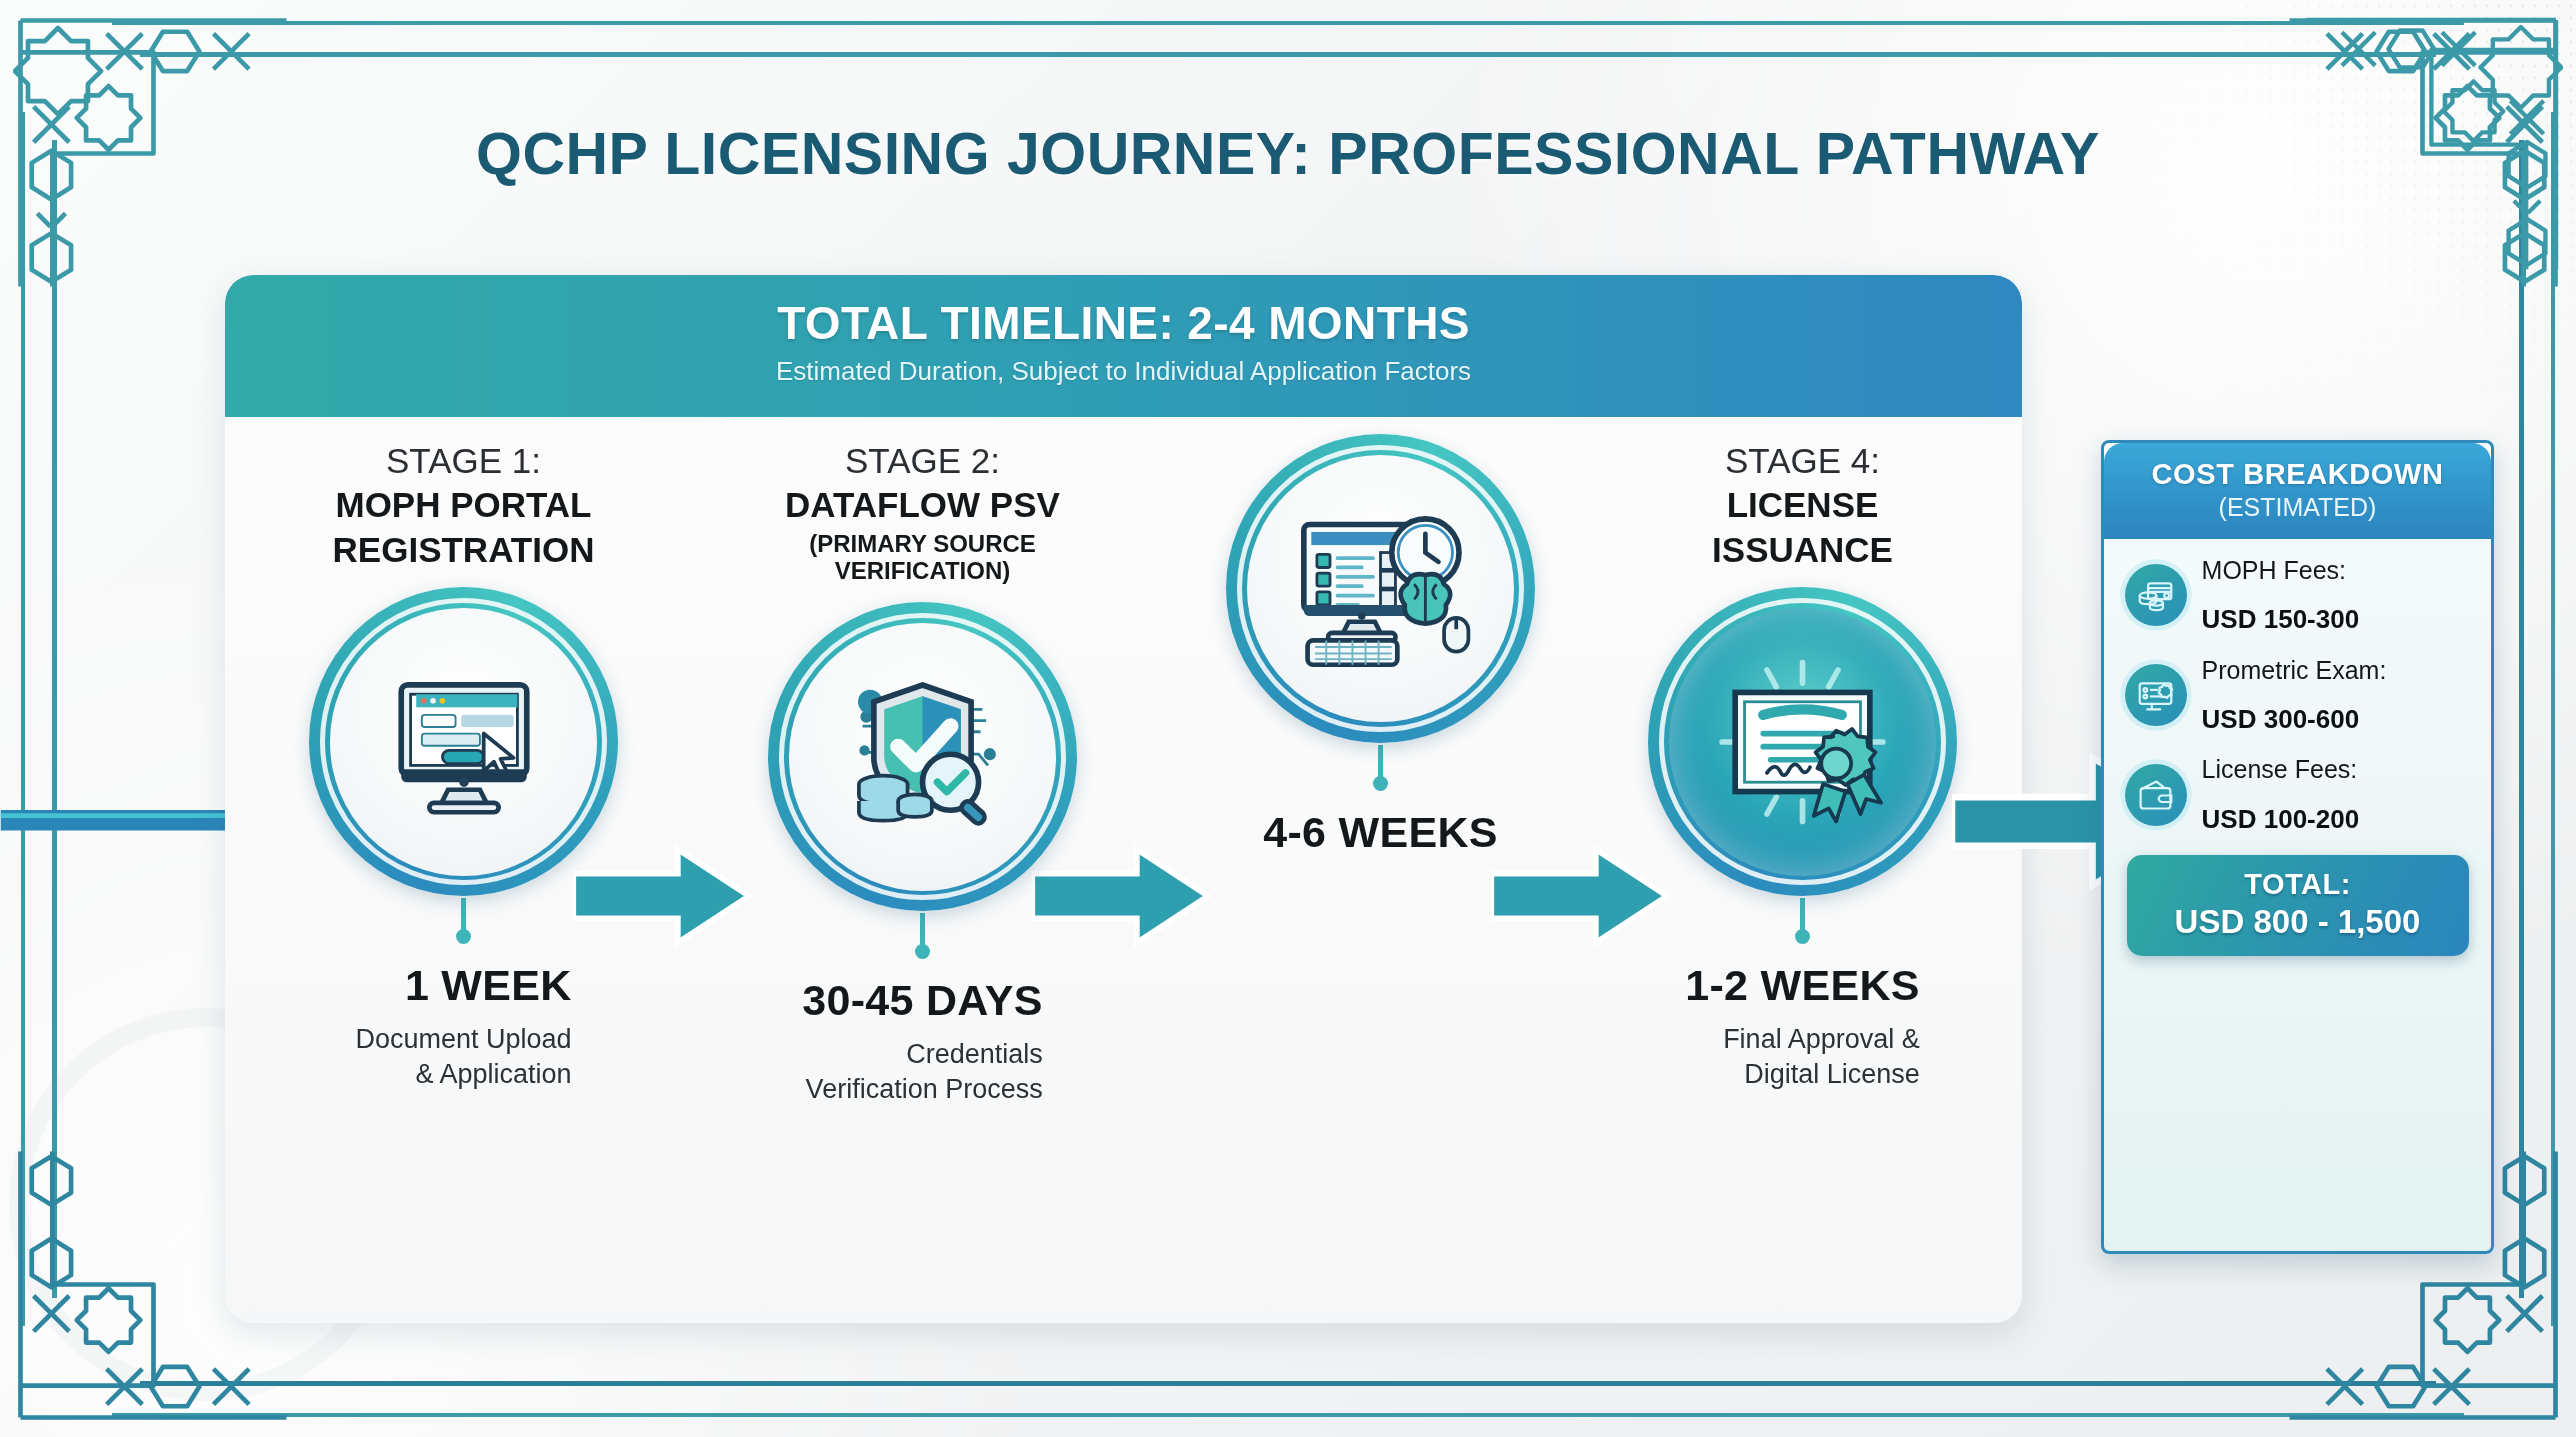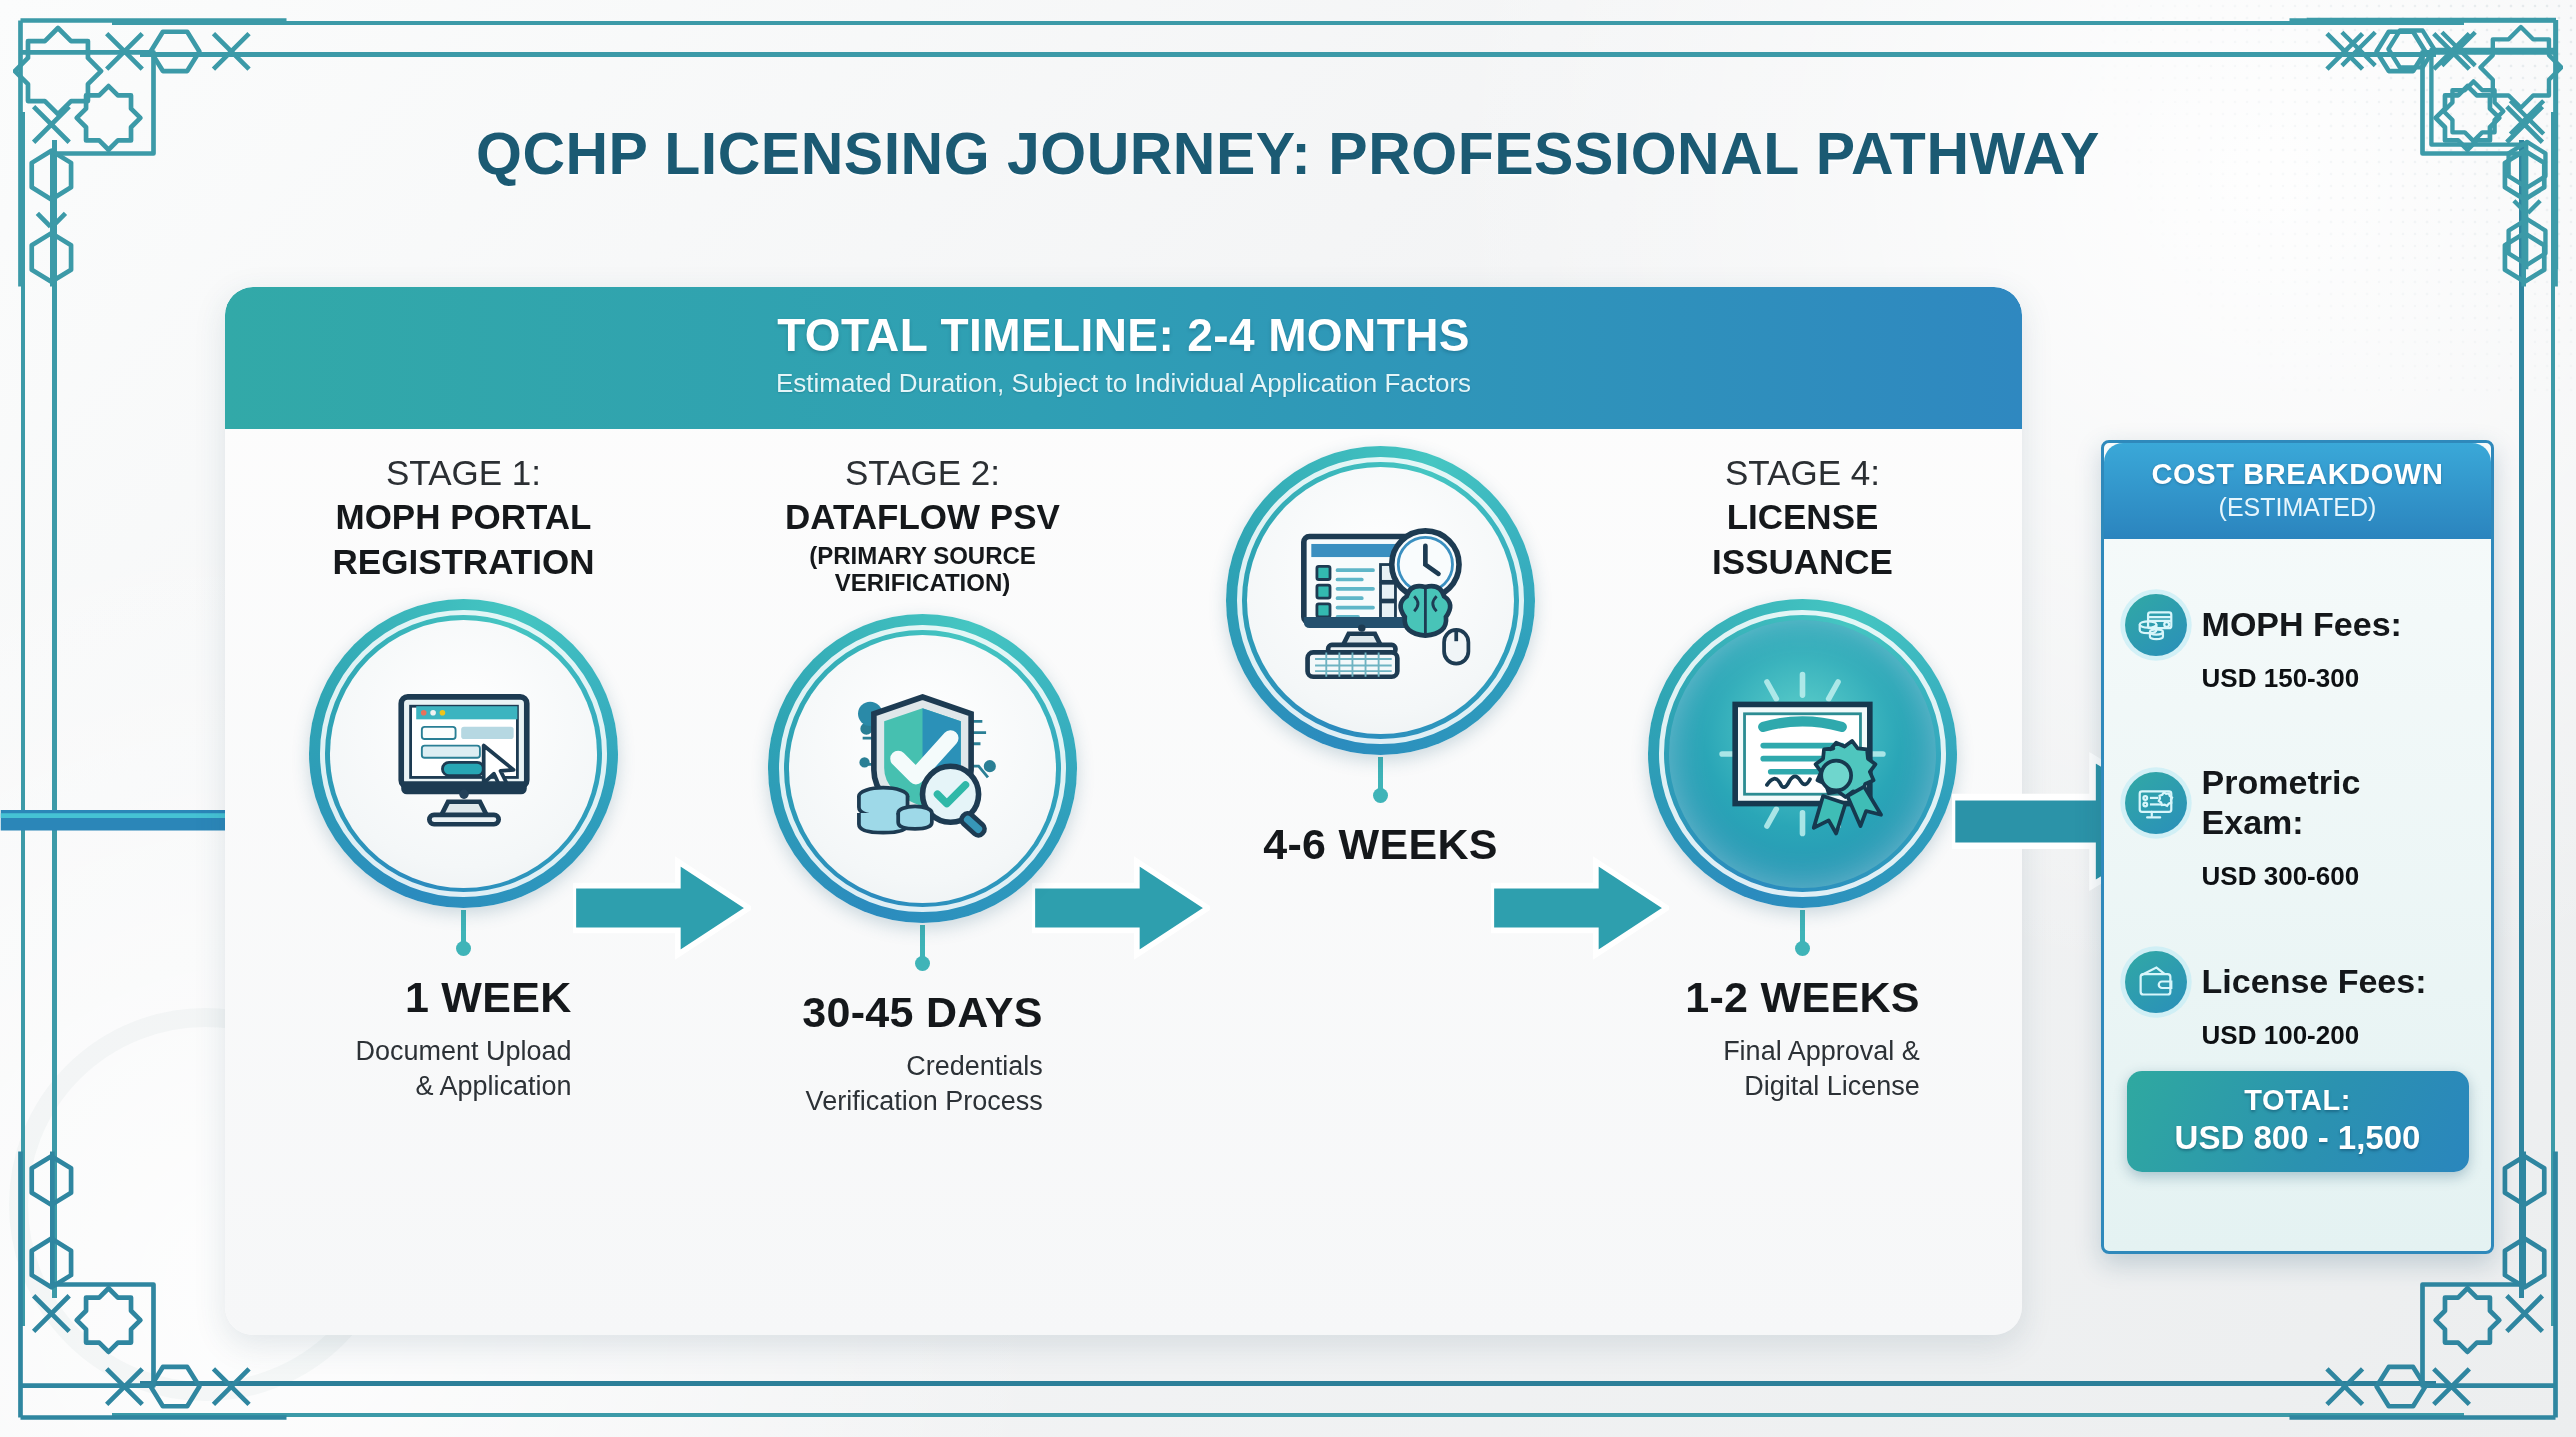--- a/index.html
+++ b/index.html
@@ -54,21 +54,21 @@
   #title {
     position:absolute; left:0; right:0; top:120px;
     text-align:center;
     font-size:59px; font-weight:bold; letter-spacing:0.5px;
     color:#1b5a73;
     text-shadow:0 1.9px 2.8px rgba(255,255,255,.9);
   }
 
   
   #card {
-    position:absolute; left:225px; top:287px; width:1797px; height:1048px;
+    position:absolute; left:225px; top:275px; width:1797px; height:1048px;
     background:linear-gradient(180deg,#fdfdfd 0%,#f6f7f8 100%);
     border-radius:28px;
     box-shadow:0 9.4px 32px rgba(40,80,100,.13);
     overflow:hidden;
   }
   #banner {
     position:absolute; left:0; top:0; width:100%; height:142px;
     background:linear-gradient(90deg,#32a9a8 0%,#2f9fb4 45%,#2f88c0 100%);
     border-radius:28px 28px 0 0;
     text-align:center;
@@ -136,21 +136,21 @@
   #cost-sub { font-size:25px; color:#e7f6fd; margin-top:1.9px; }
   #cost-list { padding:17px 20.6px 0 20.6px; }
   .cost-item { display:flex; align-items:center; gap:15px; margin-bottom:20.6px; }
   .cost-ic {
     width:62px; height:62px; flex:0 0 62px; border-radius:50%;
     background:linear-gradient(145deg,#31a9a5 0%,#2a8fba 100%);
     display:flex; align-items:center; justify-content:center;
     box-shadow:0 0 0 4.7px rgba(190,235,245,.6);
   }
   .cost-txt { line-height:1.18; }
-  .cost-label { font-size:34px; color:#14171a; font-weight:700;margin-top:48px; }
+  .cost-label { font-size:25px; color:#14171a; font-weight:400; }
   .cost-value { font-size:26px; color:#0d1013; font-weight:bold; margin-top:19px;}
   #total-box {
     margin:3.7px 22.5px 0; padding:13px 5.6px 15px; text-align:center;
     background:linear-gradient(115deg,#2fa9a0 0%,#2b92b0 55%,#2a86bd 100%);
     border-radius:15px;
     box-shadow:0 4.7px 13px rgba(30,90,120,.3);
   }
   #total-label { font-size:29px; font-weight:bold; color:#fff; letter-spacing:0.5px;
                  text-shadow:0 1.9px 2.8px rgba(0,40,70,.35); }
   #total-value { font-size:33px; font-weight:bold; color:#fff; margin-top:1.9px;

